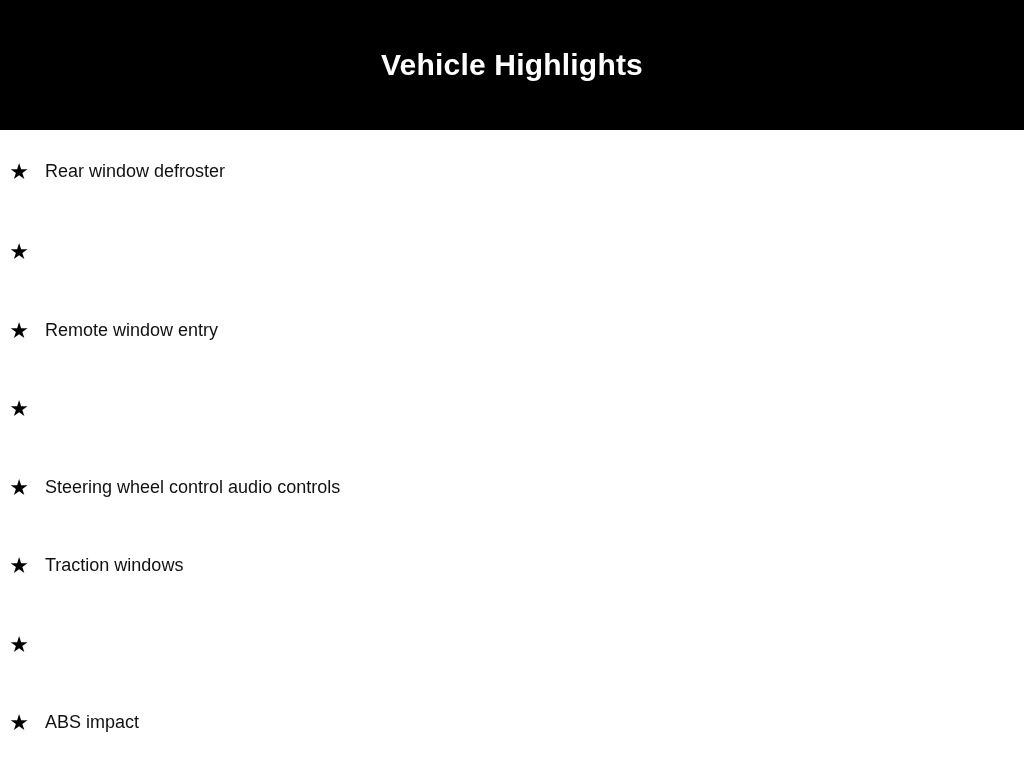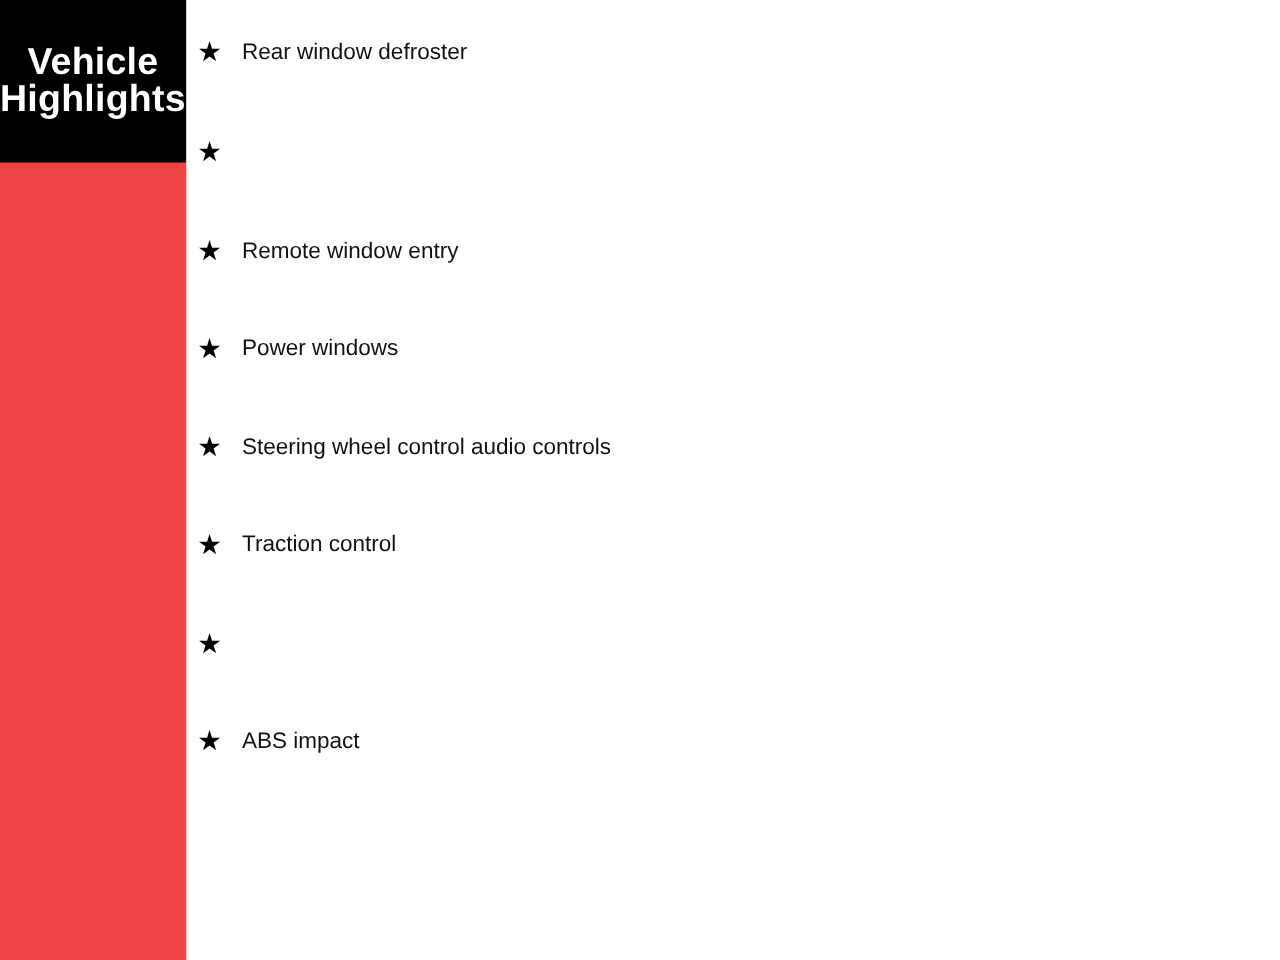--- a/index.html
+++ b/index.html
@@ -13,23 +13,23 @@
     height: 768px;
     background: #ffffff;
     font-family: "Liberation Sans", sans-serif;
     overflow: hidden;
   }
 
   .page {
     position: relative;
     width: 1024px;
     height: 768px;
-    background: #ef4444;
+    background: #f9a8d4;
     display: flex;
-    flex-direction: row;
+    flex-direction: column;
   }
 
   
   .header-banner {
     width: 100%;
     height: 130px;
     background: #000000;
     display: flex;
     align-items: center;
     justify-content: center;
@@ -122,31 +122,30 @@
         <span class="bullet-star">★</span>
       </li>
 
       <li class="feature-item">
         <span class="bullet-star">★</span>
         <span class="feature-label">Remote window entry</span>
       </li>
 
       <li class="feature-item">
         <span class="bullet-star">★</span>
-        <span class="feature-label">Power windows</span>
       </li>
 
       <li class="feature-item">
         <span class="bullet-star">★</span>
         <span class="feature-label">Steering wheel control audio controls</span>
       </li>
 
       <li class="feature-item">
         <span class="bullet-star">★</span>
-        <span class="feature-label">Traction control</span>
+        <span class="feature-label">Traction windows</span>
       </li>
 
       <li class="feature-item">
         <span class="bullet-star">★</span>
       </li>
 
       <li class="feature-item">
         <span class="bullet-star">★</span>
         <span class="feature-label">ABS impact</span>
       </li>

